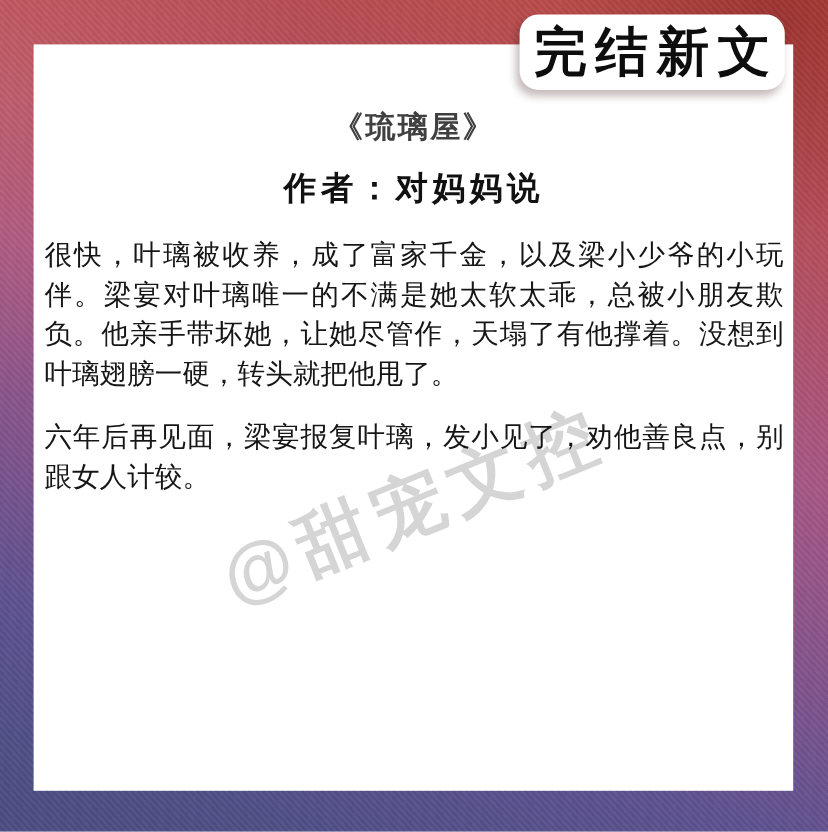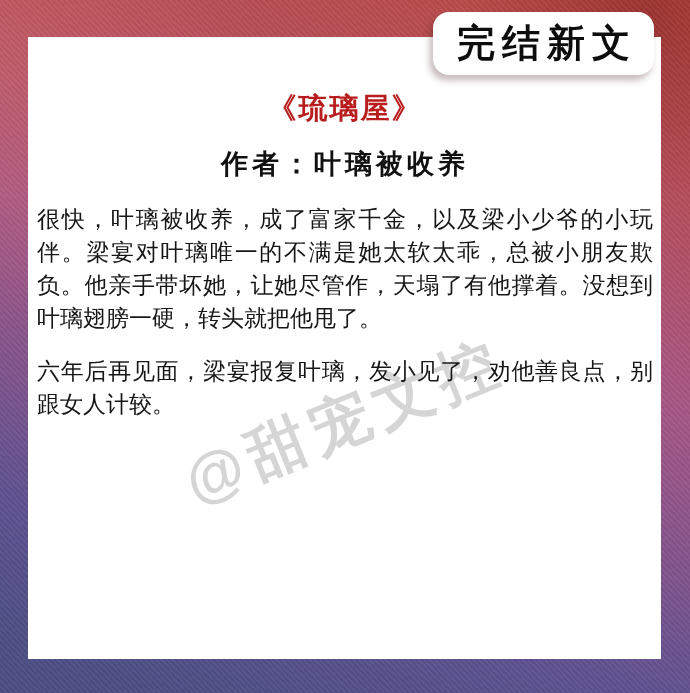--- a/index.html
+++ b/index.html
@@ -43,24 +43,24 @@
     color: rgba(168, 168, 168, 0.48);
     pointer-events: none;
     z-index: 1;
   }
 
   .content { position: relative; z-index: 2; }
 
   .title {
     margin: 52px 0 0 0;
     text-align: center;
-    font-size: 29px;
+    font-size: 25px;
     font-weight: bold;
     letter-spacing: 2px;
-    color: #b91c1c;
+    color: #404040;
   }
 
   .author {
     margin: 17px 0 0 0;
     text-align: center;
     font-size: 27px;
     font-weight: bold;
     letter-spacing: 4px;
     color: #111;
   }
@@ -84,41 +84,41 @@
     background: #ffffff;
     border-radius: 16px;
     box-shadow: -3px 5px 7px rgba(60, 20, 20, 0.30);
     display: flex;
     align-items: center;
     justify-content: center;
     z-index: 3;
   }
   .badge span {
     font-family: "Liberation Serif", serif;
-    font-size: 38px;
+    font-size: 44px;
     font-weight: 900;
     letter-spacing: 7px;
     margin-right: -7px; 
     color: #0d0d0d;
     white-space: nowrap;
   }
 </style>
 </head>
 <body>
 
 <div class="frame">
 
   <div class="card">
 
     <div class="watermark">@甜宠文控</div>
 
     <div class="content">
       <h1 class="title">《琉璃屋》</h1>
 
-      <h2 class="author">作者：叶璃被收养</h2>
+      <h2 class="author">作者：对妈妈说</h2>
 
       <div class="synopsis">
         <p class="gap">很快，叶璃被收养，成了富家千金，以及梁小少爷的小玩伴。梁宴对叶璃唯一的不满是她太软太乖，总被小朋友欺负。他亲手带坏她，让她尽管作，天塌了有他撑着。没想到叶璃翅膀一硬，转头就把他甩了。</p>
         <p class="gap">六年后再见面，梁宴报复叶璃，发小见了，劝他善良点，别跟女人计较。</p>
       </div>
     </div>
 
   </div>
 
   <div class="badge">

